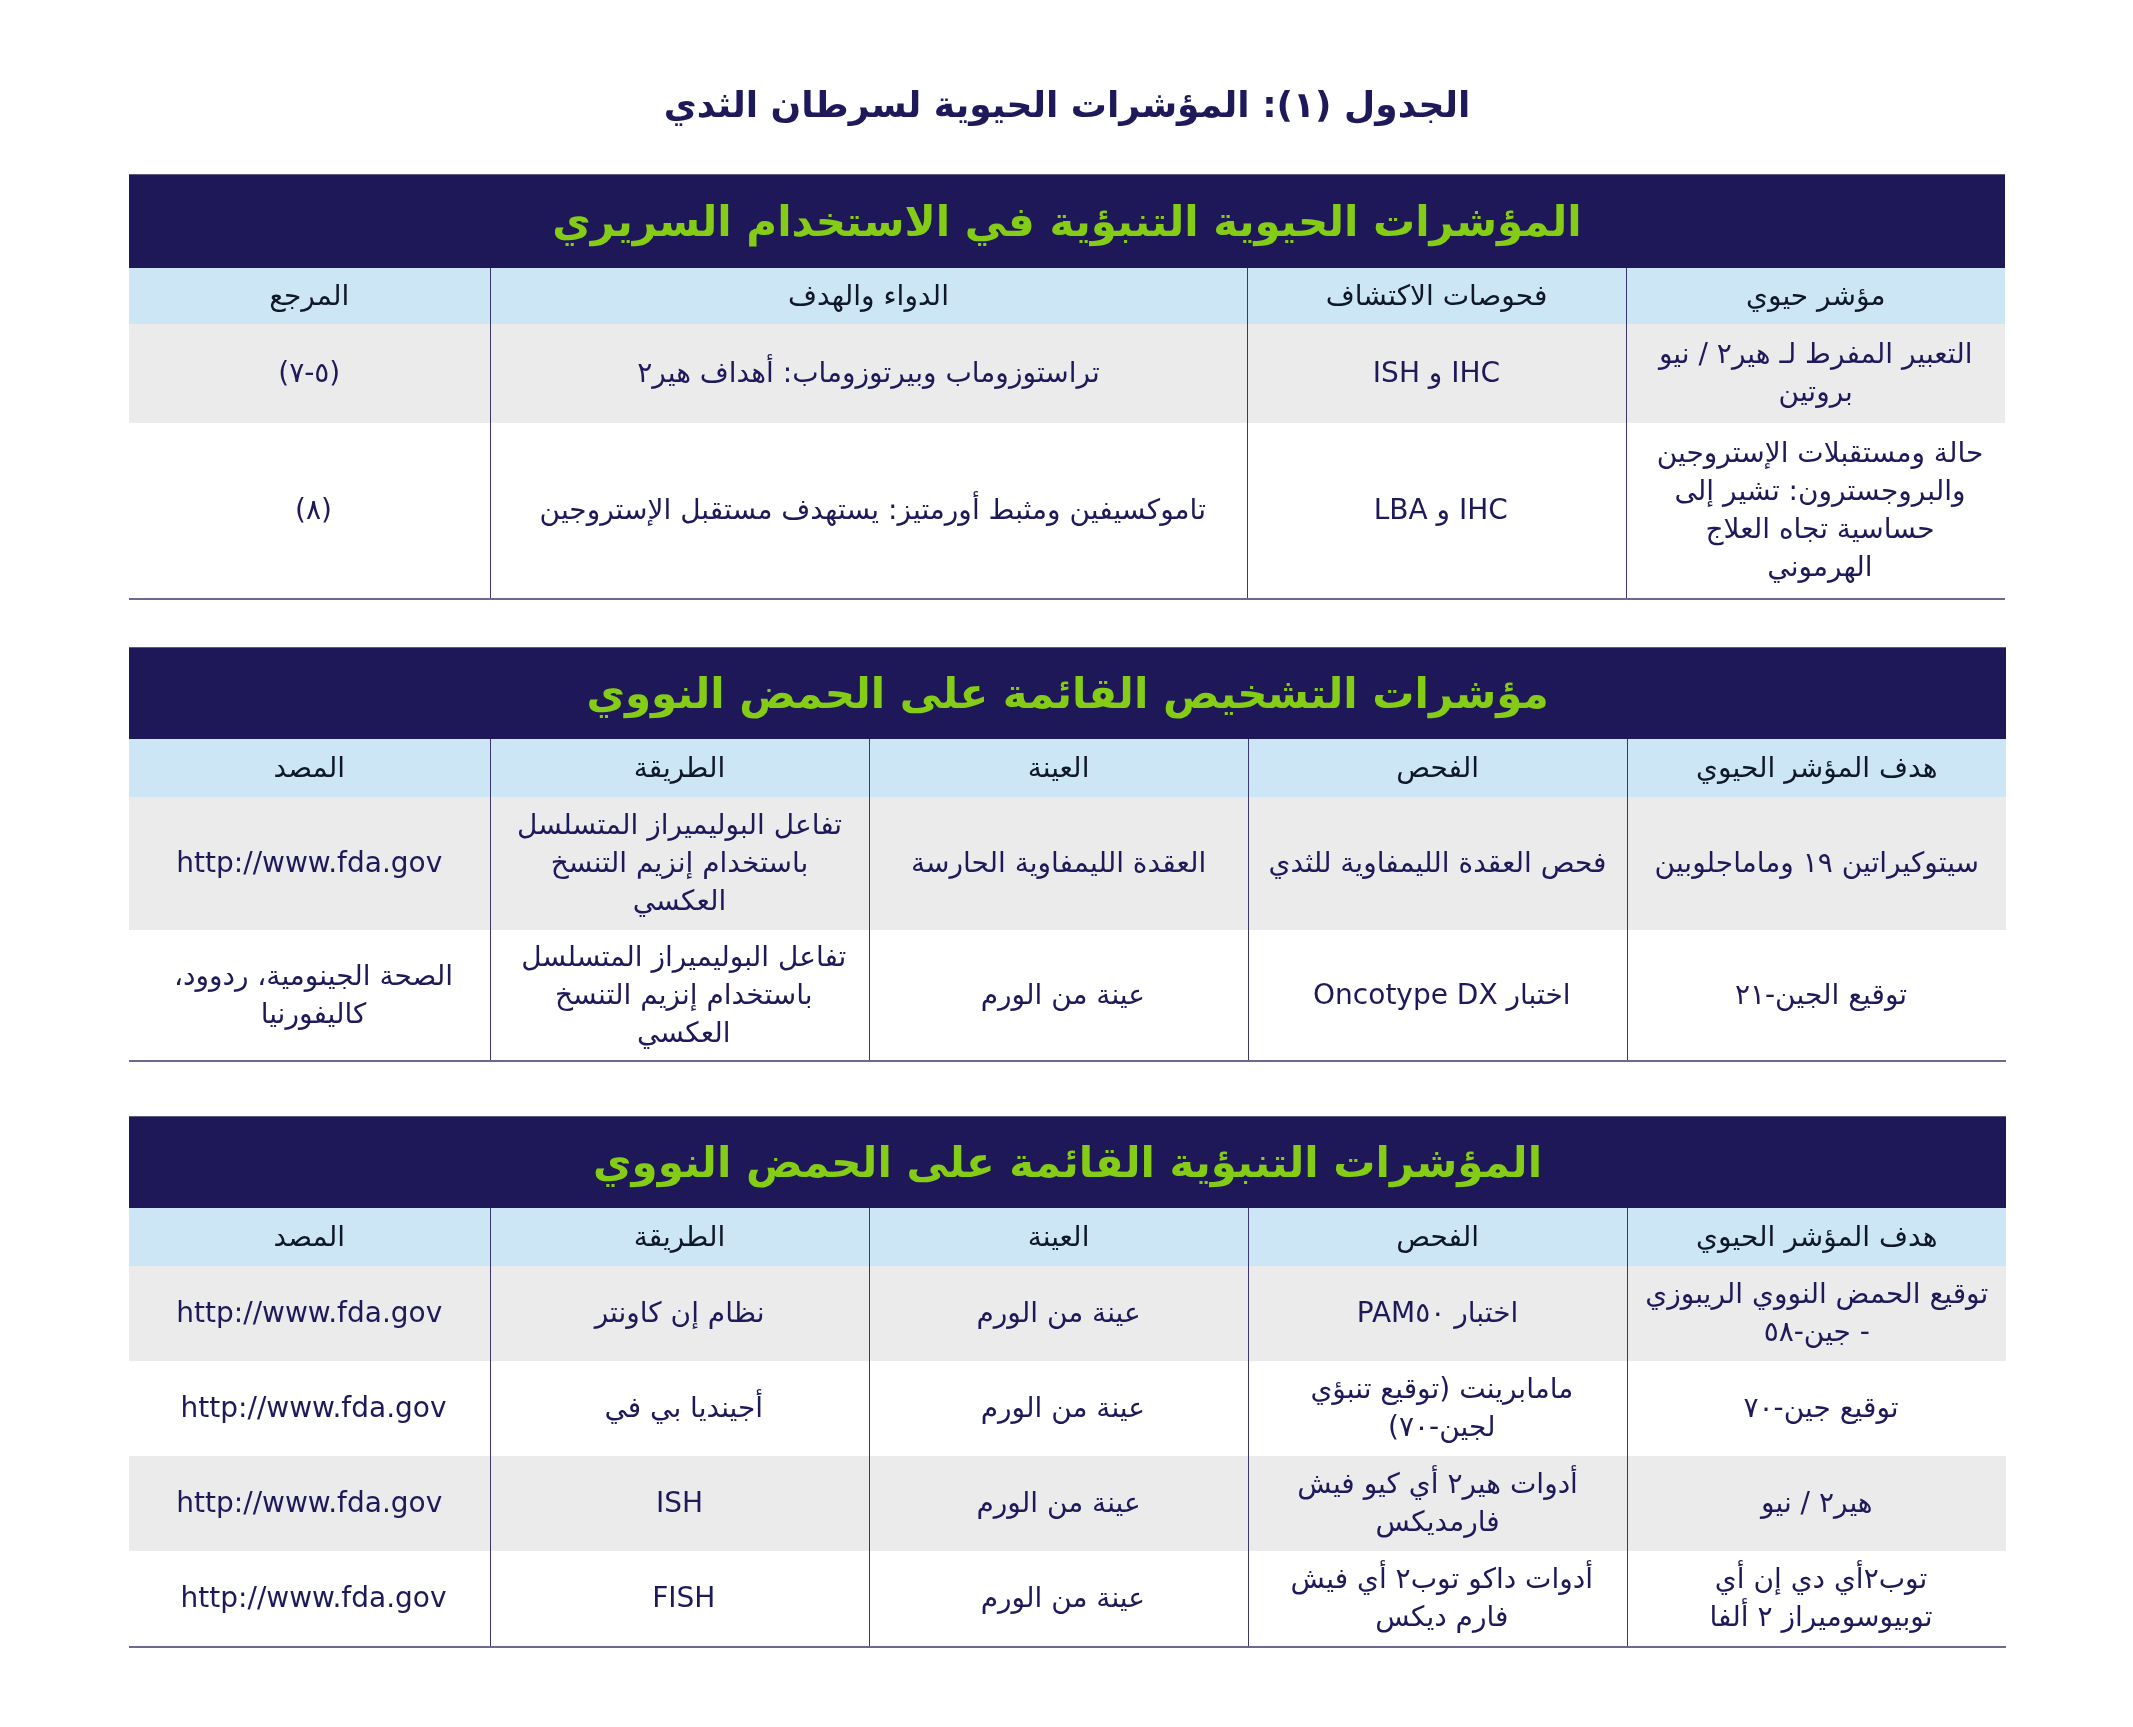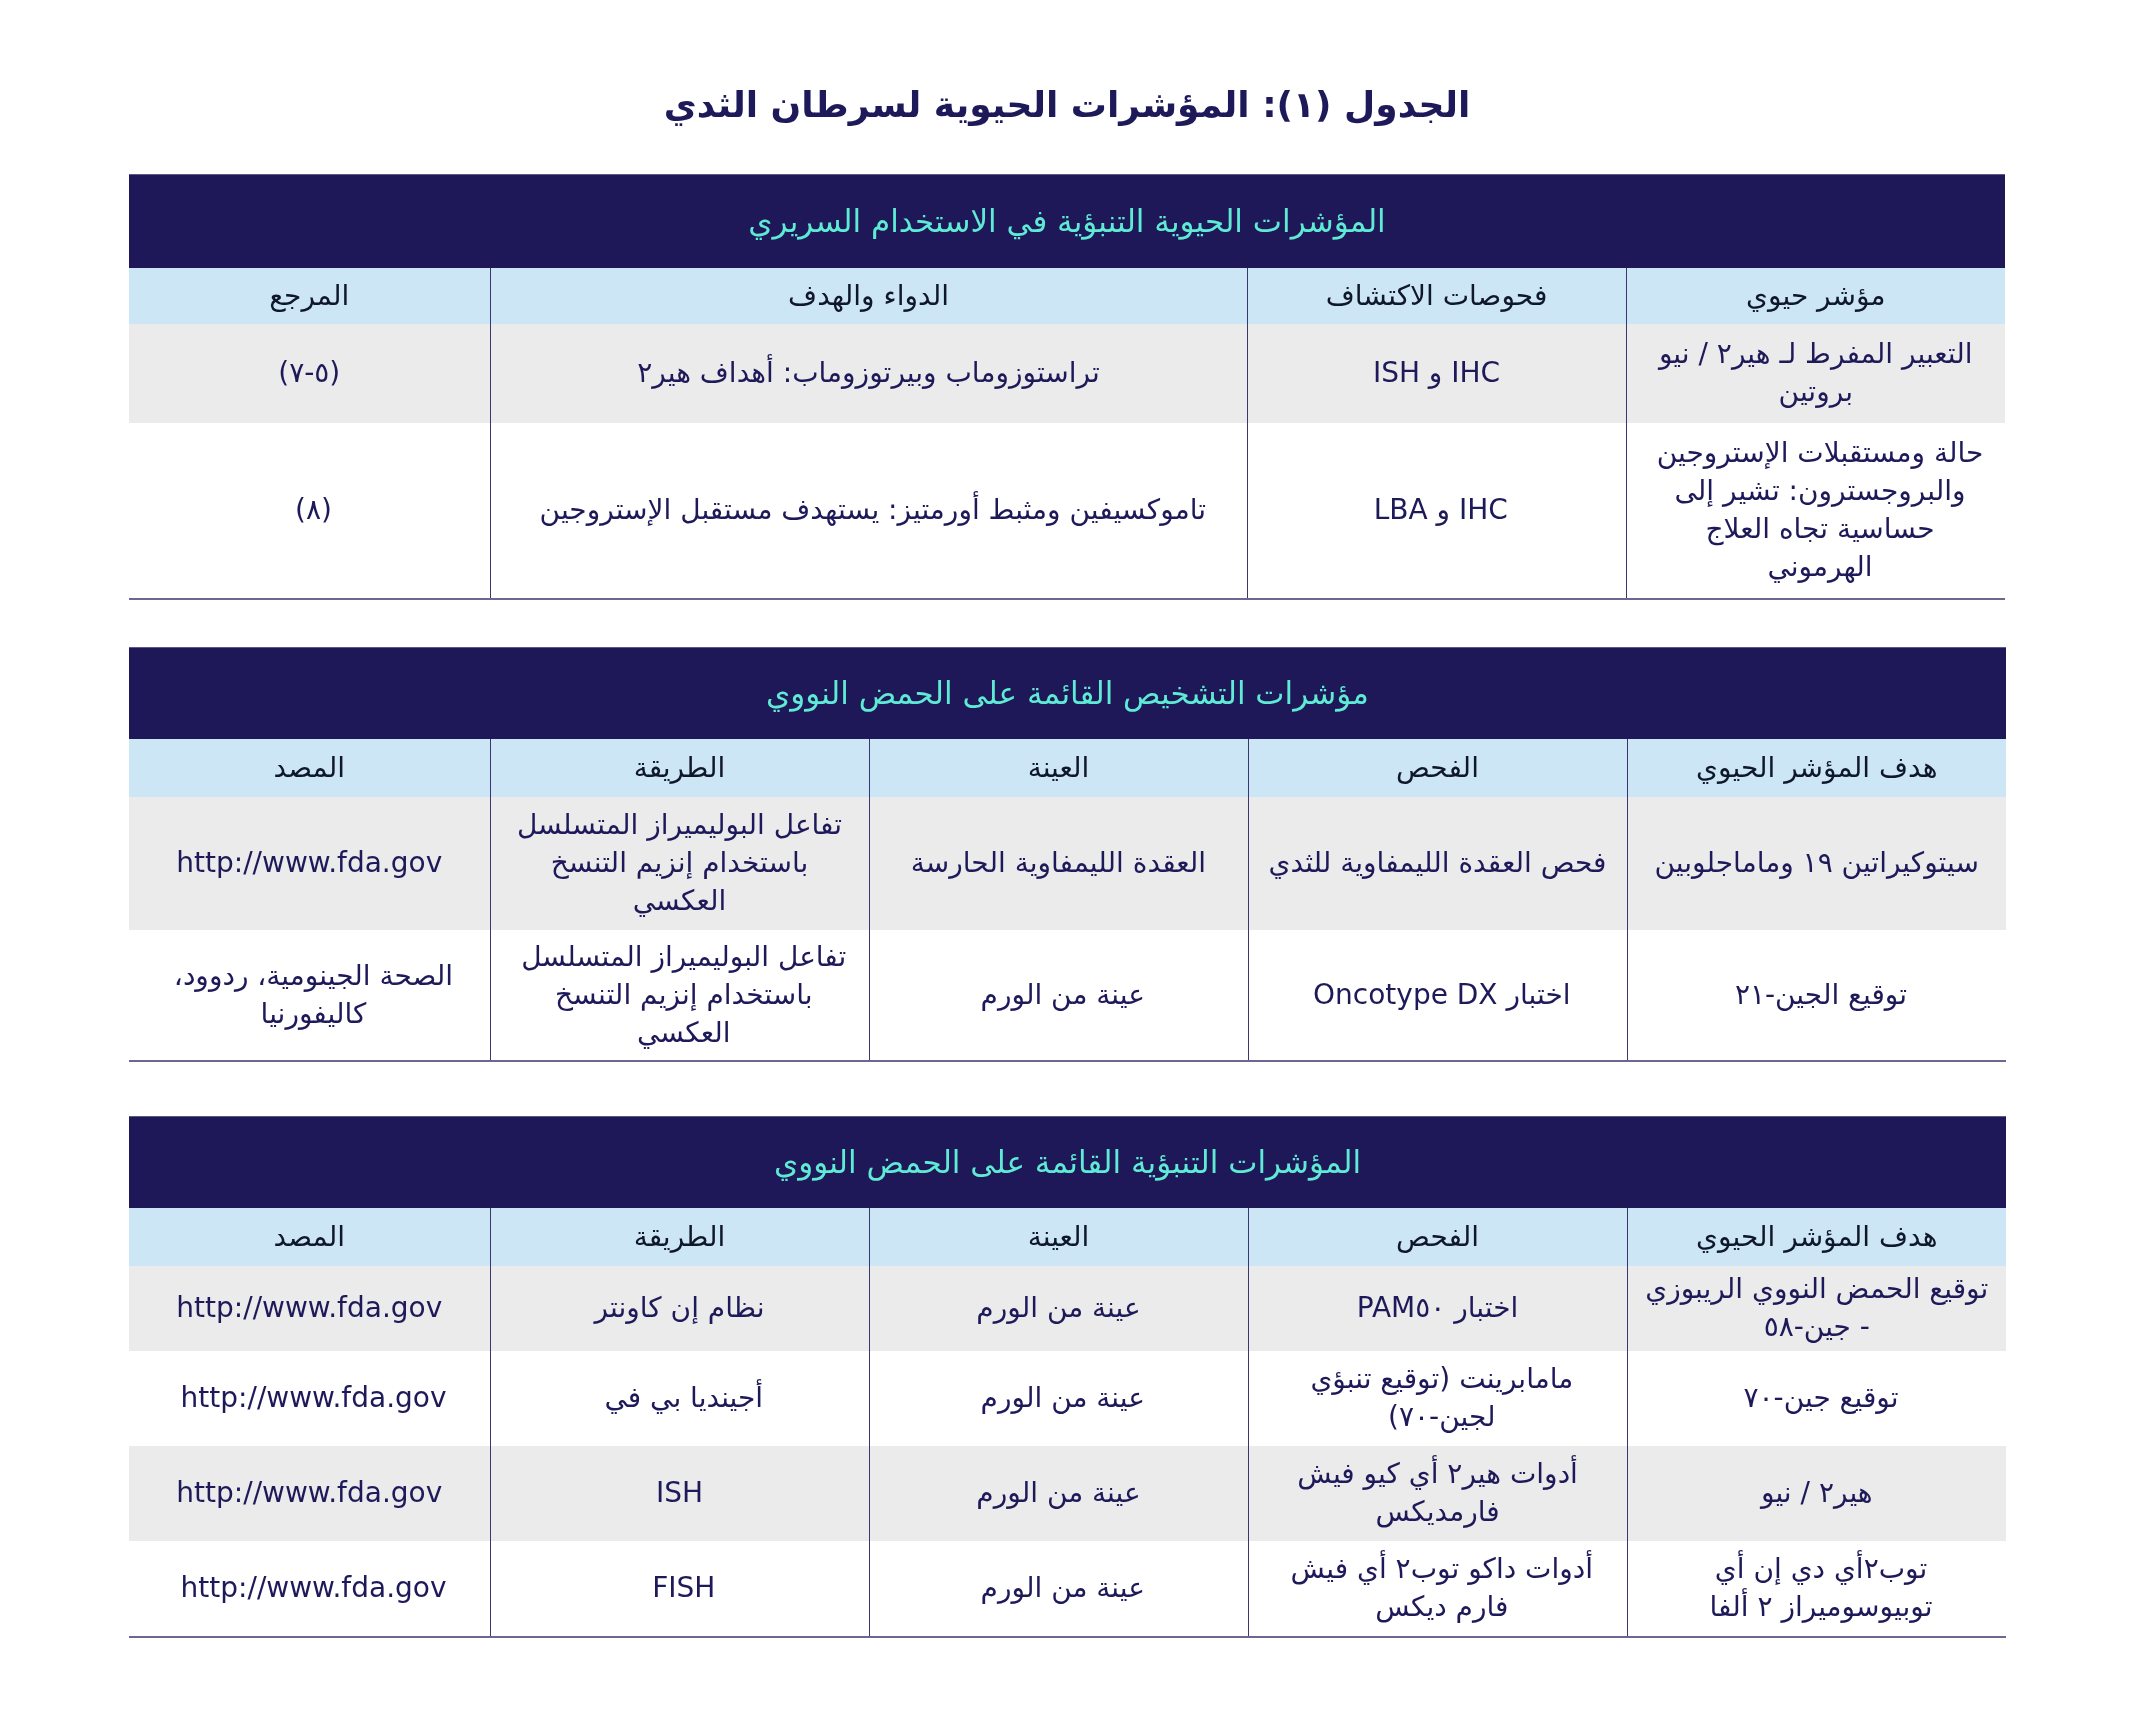--- a/index.html
+++ b/index.html
@@ -11,21 +11,21 @@
   .doc-title {
     position: absolute; left: 0; width: 2134px; top: 84px;
     text-align: center; direction: rtl;
     font-size: 36px; font-weight: bold; color: #1e1a5a;
   }
   .tbl {
     position: absolute; left: 129px; width: 1876px;
     direction: rtl; border-collapse: collapse; table-layout: fixed;
   }
   .tbl th.band {
-    background: #1f1858; color: #5eead4; font-size: 31px; font-weight: normal;
+    background: #1f1858; color: #84cc16; font-size: 42px; font-weight: bold;
     text-align: center; border-top: 1.7px solid #5a5a82;
   }
   .tbl tr.subhead td {
     background: #cce6f5; font-size: 28px; text-align: center; color: #0f172a;
   }
   .tbl td {
     text-align: center; vertical-align: middle; font-size: 28px; line-height: 38px;
     border-left: 1.7px solid #3a3670; padding: 0 15.5px; color: #1e1a5a;
   }
   .tbl td:last-child { border-left: none; }
@@ -122,21 +122,21 @@
       <tr style="height:91px">
     <th class="band" colspan="5">المؤشرات التنبؤية القائمة على الحمض النووي</th>
   </tr>
   <tr class="subhead" style="height:58px">
     <td>هدف المؤشر الحيوي</td>
     <td>الفحص</td>
     <td>العينة</td>
     <td>الطريقة</td>
     <td>المصد</td>
   </tr>
-  <tr class="row shade" style="height:85px">
+  <tr class="row shade" style="height:95px">
     <td>توقيع الحمض النووي الريبوزي - جين-٥٨</td>
     <td>اختبار PAM٥٠</td>
     <td>عينة من الورم</td>
     <td>نظام إن كاونتر</td>
     <td class="ltr">http://www.fda.gov</td>
   </tr>
   <tr class="row plain" style="height:95px">
     <td>توقيع جين-٧٠</td>
     <td>مامابرينت (توقيع تنبؤي لجين-٧٠)</td>
     <td>عينة من الورم</td>

